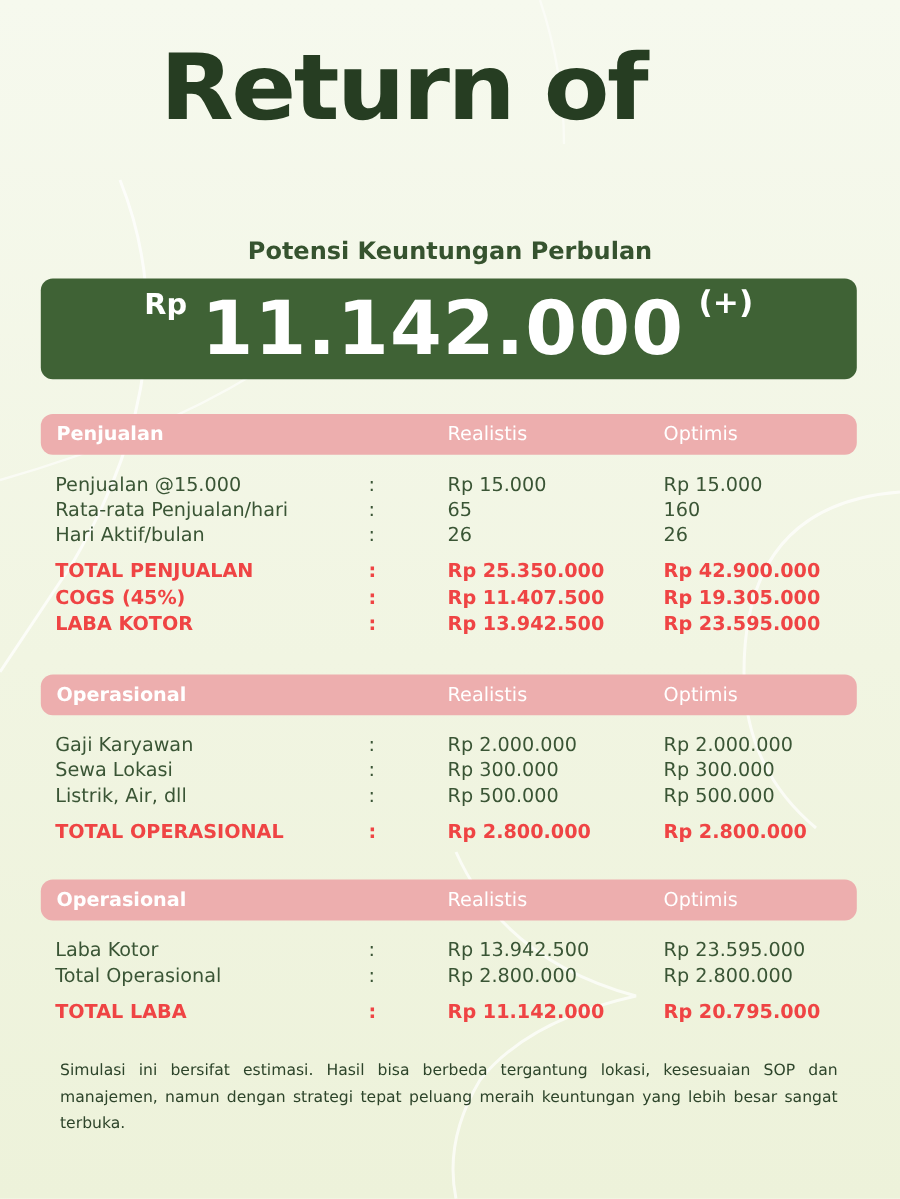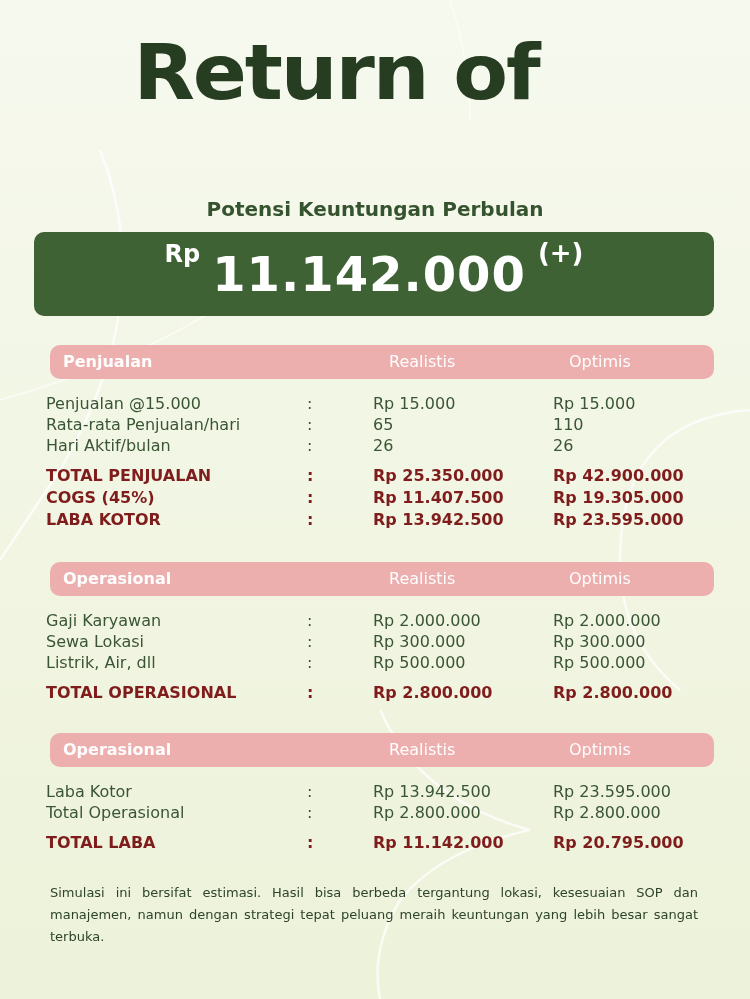--- a/index.html
+++ b/index.html
@@ -31,45 +31,45 @@
       position: absolute; left: 34px; top: 232px; width: 680px; height: 84px;
       background: #3f6235; border-radius: 10px;
       display: flex; align-items: center; justify-content: center;
       color: #ffffff;
     }
     .banner .rp {
       font-family: "DejaVu Sans", sans-serif; font-weight: bold; font-size: 24px;
       align-self: flex-start; margin-top: 8px; margin-right: 12px;
     }
     .banner .amount {
-      font-family: "DejaVu Sans", sans-serif; font-weight: bold; font-size: 48px;
+      font-family: "DejaVu Sans", sans-serif; font-weight: bold; font-size: 62px;
       letter-spacing: 1px; line-height: 84px;
     }
     .banner .plus {
       font-family: "DejaVu Sans", sans-serif; font-weight: bold; font-size: 26px;
       align-self: flex-start; margin-top: 6px; margin-left: 12px;
     }
     .section { position: absolute; left: 34px; width: 680px; }
     .sec-head {
       height: 34px; background: #edaeae; border-radius: 10px;
-      position: relative; color: #ffffff; font-size: 17px; margin-left: 16px;
+      position: relative; color: #ffffff; font-size: 17px;
     }
     .sec-head .h-label {
       position: absolute; left: 13px; top: 7px; font-family: "DejaVu Sans", sans-serif;
       font-weight: bold; font-size: 16px;
     }
     .sec-head .h-real { position: absolute; left: 339px; top: 7px; font-family: "DejaVu Sans", sans-serif; font-size: 16px; }
     .sec-head .h-opt { position: absolute; left: 519px; top: 7px; font-family: "DejaVu Sans", sans-serif; font-size: 16px; }
     .row { position: relative; height: 21px; font-family: "DejaVu Sans", sans-serif; font-size: 16px; color: #3a5535; }
     .row span { position: absolute; top: 0; white-space: nowrap; }
     .row .c-label { left: 12px; }
     .row .c-colon { left: 273px; }
     .row .c-real { left: 339px; }
     .row .c-opt { left: 519px; }
-    .row.bold { color: #7f1d1d; font-weight: bold; height: 22px; }
+    .row.bold { color: #ef4444; font-weight: bold; height: 22px; }
     .rows { padding-top: 15px; text-align: right; }
     .gap { height: 9px; }
     .footnote {
       position: absolute; left: 50px; top: 882px; width: 648px;
       font-family: "DejaVu Sans", sans-serif; font-size: 13px; line-height: 22px;
       color: #2d442a; text-align: justify;
     }
   </style>
 </head>
 <body>
@@ -104,21 +104,21 @@
     <div class="row">
       <span class="c-label">Penjualan @15.000</span>
       <span class="c-colon">:</span>
       <span class="c-real">Rp 15.000</span>
       <span class="c-opt">Rp 15.000</span>
     </div>
     <div class="row">
       <span class="c-label">Rata-rata Penjualan/hari</span>
       <span class="c-colon">:</span>
       <span class="c-real">65</span>
-      <span class="c-opt">110</span>
+      <span class="c-opt">160</span>
     </div>
     <div class="row">
       <span class="c-label">Hari Aktif/bulan</span>
       <span class="c-colon">:</span>
       <span class="c-real">26</span>
       <span class="c-opt">26</span>
     </div>
     <div class="gap"></div>
     <div class="row bold">
       <span class="c-label">TOTAL PENJUALAN</span>

